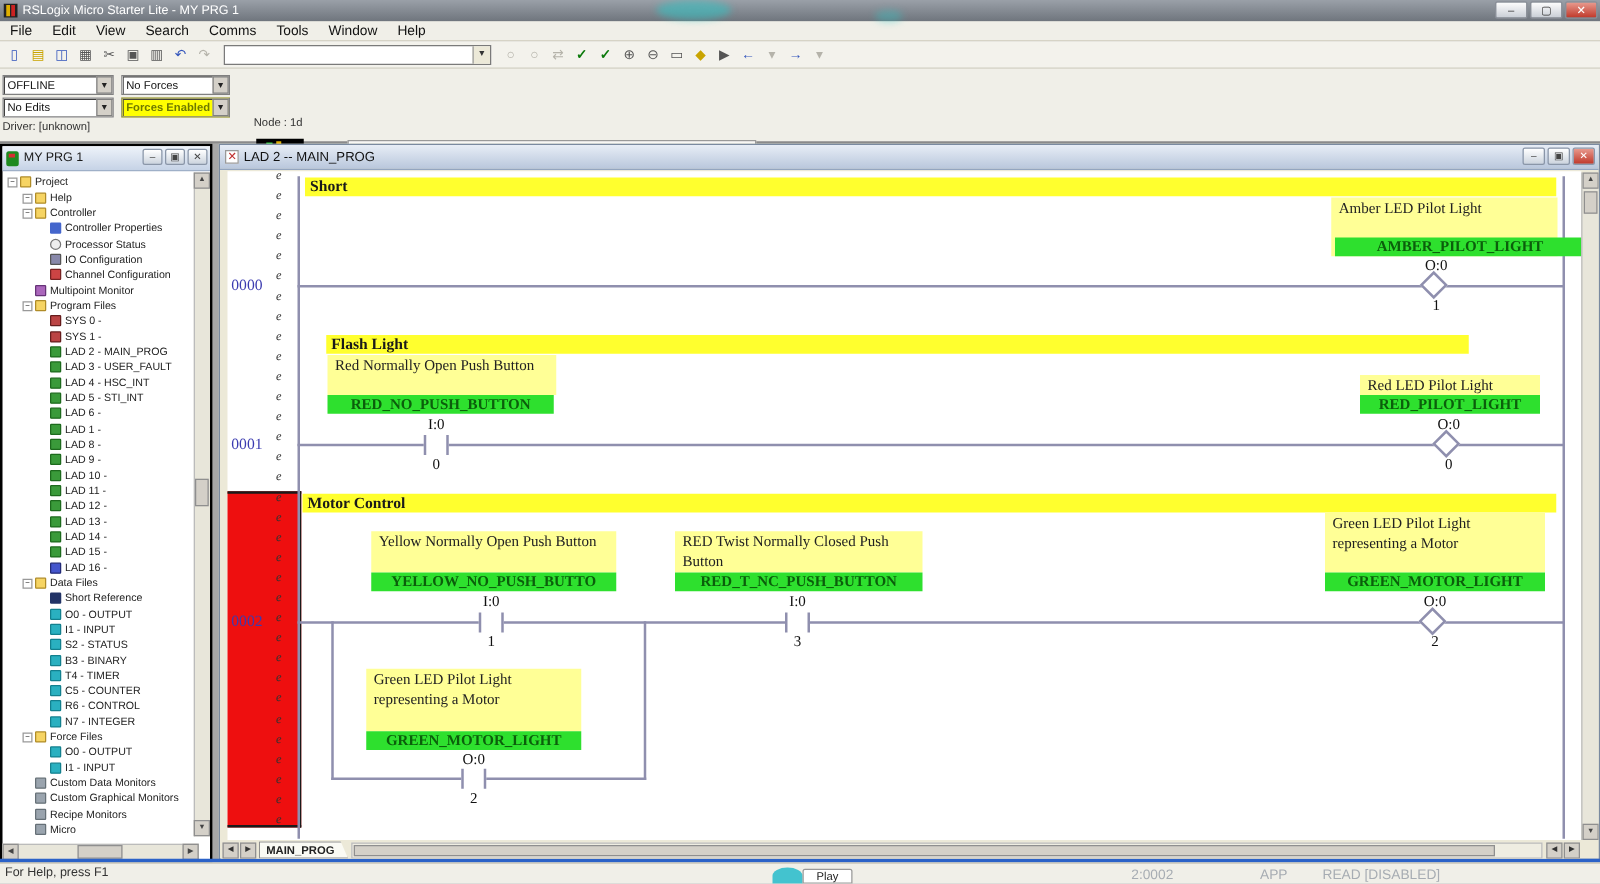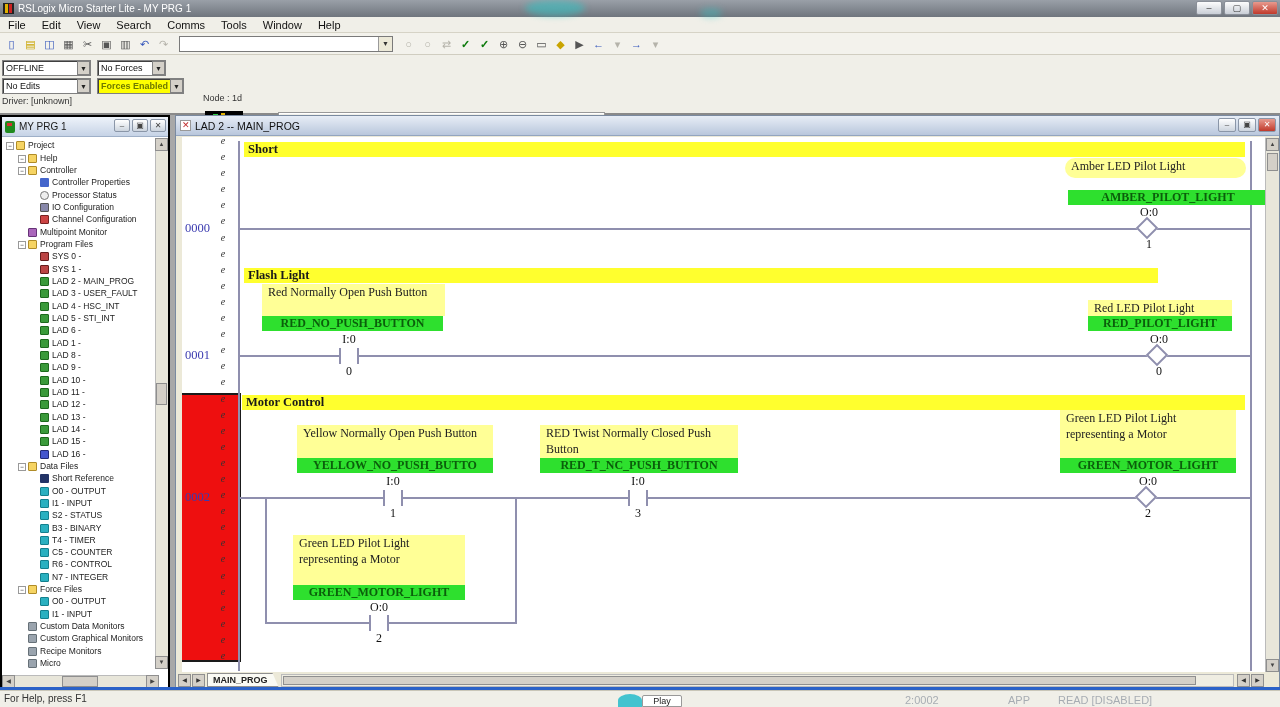--- a/index.html
+++ b/index.html
@@ -222,21 +222,21 @@
         <span class="tbtn" data-variant="blue">→</span>
         <span class="tbtn" data-variant="gray">▾</span>
       </span>
   </div>
 
   <div class="band2">
     <span class="combo" style="left:2px;top:5px;width:89px;">
       <span class="ctext">OFFLINE</span>
       <span class="cbtn">▼</span>
     </span>
-    <span class="combo" style="left:97px;top:5px;width:69px;">
+    <span class="combo" style="left:97px;top:5px;width:87px;">
       <span class="ctext">No Forces</span>
       <span class="cbtn">▼</span>
     </span>
     <span class="combo" style="left:2px;top:23px;width:89px;">
       <span class="ctext">No Edits</span>
       <span class="cbtn">▼</span>
     </span>
     <span class="combo hl" style="left:97px;top:23px;width:87px;">
       <span class="ctext">Forces Enabled</span>
       <span class="cbtn">▼</span>
@@ -615,29 +615,29 @@
           <span class="emark">e</span>
           <span class="emark">e</span>
         </div>
 
       <div class="vline" style="left:237px;top:140px;height:530px;"></div>
       <div class="vline" style="left:1249px;top:140px;height:530px;"></div>
 
       <div class="hline" style="left:237px;top:227px;width:1013px;"></div>
       <span class="rnum" style="left:184px;top:220px;">0000</span>
       <div class="comment" style="left:243px;top:141px;width:1001px;">Short</div>
-      <div class="desc" style="left:1064px;top:157px;width:181px;height:20px;border-radius:11px;">Amber LED Pilot Light</div>
+      <div class="desc" style="left:1064px;top:157px;width:181px;height:47px;">Amber LED Pilot Light</div>
       <div class="tag" style="left:1067px;top:189px;width:200px;">AMBER_PILOT_LIGHT</div>
       <span class="addr" style="left:1128px;top:204px;">O:0</span>
       <div class="coil" style="left:1138px;top:219px;"></div>
       <span class="bit" style="left:1128px;top:236px;">1</span>
 
       <div class="hline" style="left:237px;top:354px;width:1013px;"></div>
       <span class="rnum" style="left:184px;top:347px;">0001</span>
-      <div class="comment" style="left:243px;top:267px;width:914px;">Flash Light</div>
+      <div class="comment" style="left:260px;top:267px;width:914px;">Flash Light</div>
       <div class="desc" style="left:261px;top:283px;width:183px;height:32px;">Red Normally Open Push Button</div>
       <div class="tag" style="left:261px;top:315px;width:181px;">RED_NO_PUSH_BUTTON</div>
       <span class="addr" style="left:328px;top:331px;">I:0</span>
       <div class="contact" style="left:338px;top:347px;"></div>
       <span class="bit" style="left:328px;top:363px;">0</span>
       <div class="desc" style="left:1087px;top:299px;width:144px;height:16px;">Red LED Pilot Light</div>
       <div class="tag" style="left:1087px;top:315px;width:144px;">RED_PILOT_LIGHT</div>
       <span class="addr" style="left:1138px;top:331px;">O:0</span>
       <div class="coil" style="left:1148px;top:346px;"></div>
       <span class="bit" style="left:1138px;top:363px;">0</span>

